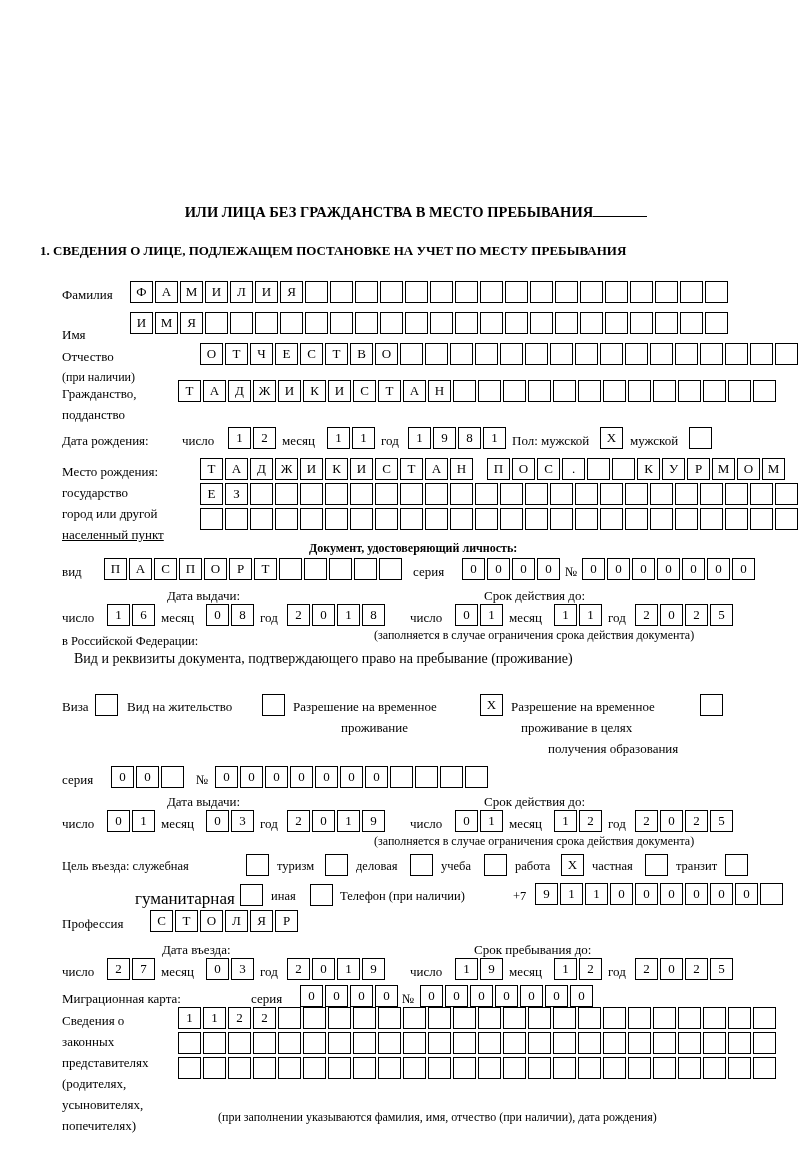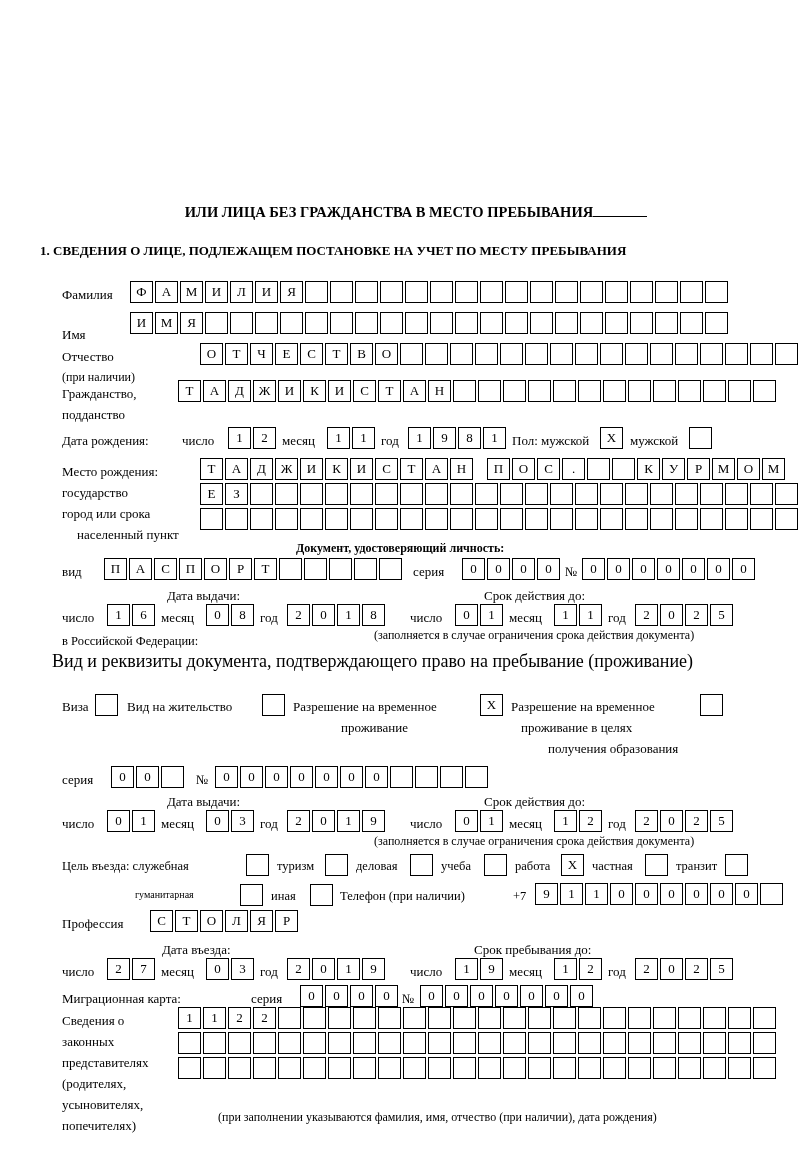--- a/index.html
+++ b/index.html
@@ -29,21 +29,21 @@
   }
   .title .ul{display:inline-block;width:54px;border-bottom:1px solid #000;}
   .sect1{
     position:absolute;left:40px;top:243px;width:740px;
     text-align:left;font-weight:bold;font-size:13px;
   }
 
   
   .lbl{position:absolute;font-size:13px;white-space:nowrap;}
   .lbl.sm{font-size:12px;}
-  .lbl.b{font-weight:bold;}
+  .lbl.b{font-weight:bold;margin-left:13px;}
 
   
   .row{position:absolute;display:flex;}
   .bx{
     width:23px;height:22px;
     border:1px solid #000;
     box-sizing:border-box;
     font-size:13px;
     line-height:20px;
     text-align:center;
@@ -202,22 +202,22 @@
   <div class="row" id="r-sexm" style="left:600px;top:427px;">
       <div class="bx">Х</div>
     </div>
   <div class="lbl" style="left:630px;top:433px;">мужской</div>
   <div class="row" id="r-sexf" style="left:689px;top:427px;">
       <div class="bx"></div>
     </div>
 
   <div class="lbl" style="left:62px;top:464px;">Место рождения:</div>
   <div class="lbl" style="left:62px;top:485px;">государство</div>
-  <div class="lbl" style="left:62px;top:506px;">город или срока</div>
-  <div class="lbl" style="left:77px;top:527px;">населенный пункт</div>
+  <div class="lbl" style="left:62px;top:506px;">город или другой</div>
+  <div class="lbl" style="left:62px;top:527px;text-decoration:underline;">населенный пункт</div>
   <div class="row" id="r-bplace1a" style="left:200px;top:458px;">
       <div class="bx">Т</div>
       <div class="bx">А</div>
       <div class="bx">Д</div>
       <div class="bx">Ж</div>
       <div class="bx">И</div>
       <div class="bx">К</div>
       <div class="bx">И</div>
       <div class="bx">С</div>
       <div class="bx">Т</div>
@@ -358,21 +358,21 @@
     </div>
   <div class="lbl" style="left:608px;top:610px;">год</div>
   <div class="row" id="r-dvyear" style="left:635px;top:604px;">
       <div class="bx">2</div>
       <div class="bx">0</div>
       <div class="bx">2</div>
       <div class="bx">5</div>
     </div>
   <div class="lbl sm" style="left:374px;top:628px;">(заполняется в случае ограничения срока действия документа)</div>
 
-  <div class="lbl" style="left:52px;top:651px;font-size:18px;">Вид и реквизиты документа, подтверждающего право на пребывание (проживание)</div>
+  <div class="lbl" style="left:74px;top:651px;font-size:14px;">Вид и реквизиты документа, подтверждающего право на пребывание (проживание)</div>
   <div class="lbl" style="left:62px;top:634px;font-size:12.5px;">в Российской Федерации:</div>
 
   <div class="lbl" style="left:62px;top:699px;">Виза</div>
   <div class="row" id="r-visa" style="left:95px;top:694px;">
       <div class="bx"></div>
     </div>
   <div class="lbl" style="left:127px;top:699px;">Вид на жительство</div>
   <div class="row" id="r-resid" style="left:262px;top:694px;">
       <div class="bx"></div>
     </div>
@@ -471,21 +471,21 @@
     </div>
   <div class="lbl" style="left:592px;top:859px;font-size:12.5px;">частная</div>
   <div class="row" id="r-ppriv" style="left:645px;top:854px;">
       <div class="bx"></div>
     </div>
   <div class="lbl" style="left:676px;top:859px;font-size:12.5px;">транзит</div>
   <div class="row" id="r-ptran" style="left:725px;top:854px;">
       <div class="bx"></div>
     </div>
 
-  <div class="lbl" style="left:135px;top:889px;font-size:10px;">гуманитарная</div>
+  <div class="lbl" style="left:135px;top:889px;font-size:17px;">гуманитарная</div>
   <div class="row" id="r-phum" style="left:240px;top:884px;">
       <div class="bx"></div>
     </div>
   <div class="lbl" style="left:271px;top:889px;font-size:12.5px;">иная</div>
   <div class="row" id="r-poth" style="left:310px;top:884px;">
       <div class="bx"></div>
     </div>
   <div class="lbl" style="left:340px;top:889px;font-size:12.5px;">Телефон (при наличии)</div>
   <div class="lbl" style="left:513px;top:889px;font-size:12.5px;">+7</div>
   <div class="row" id="r-phone" style="left:535px;top:883px;">

